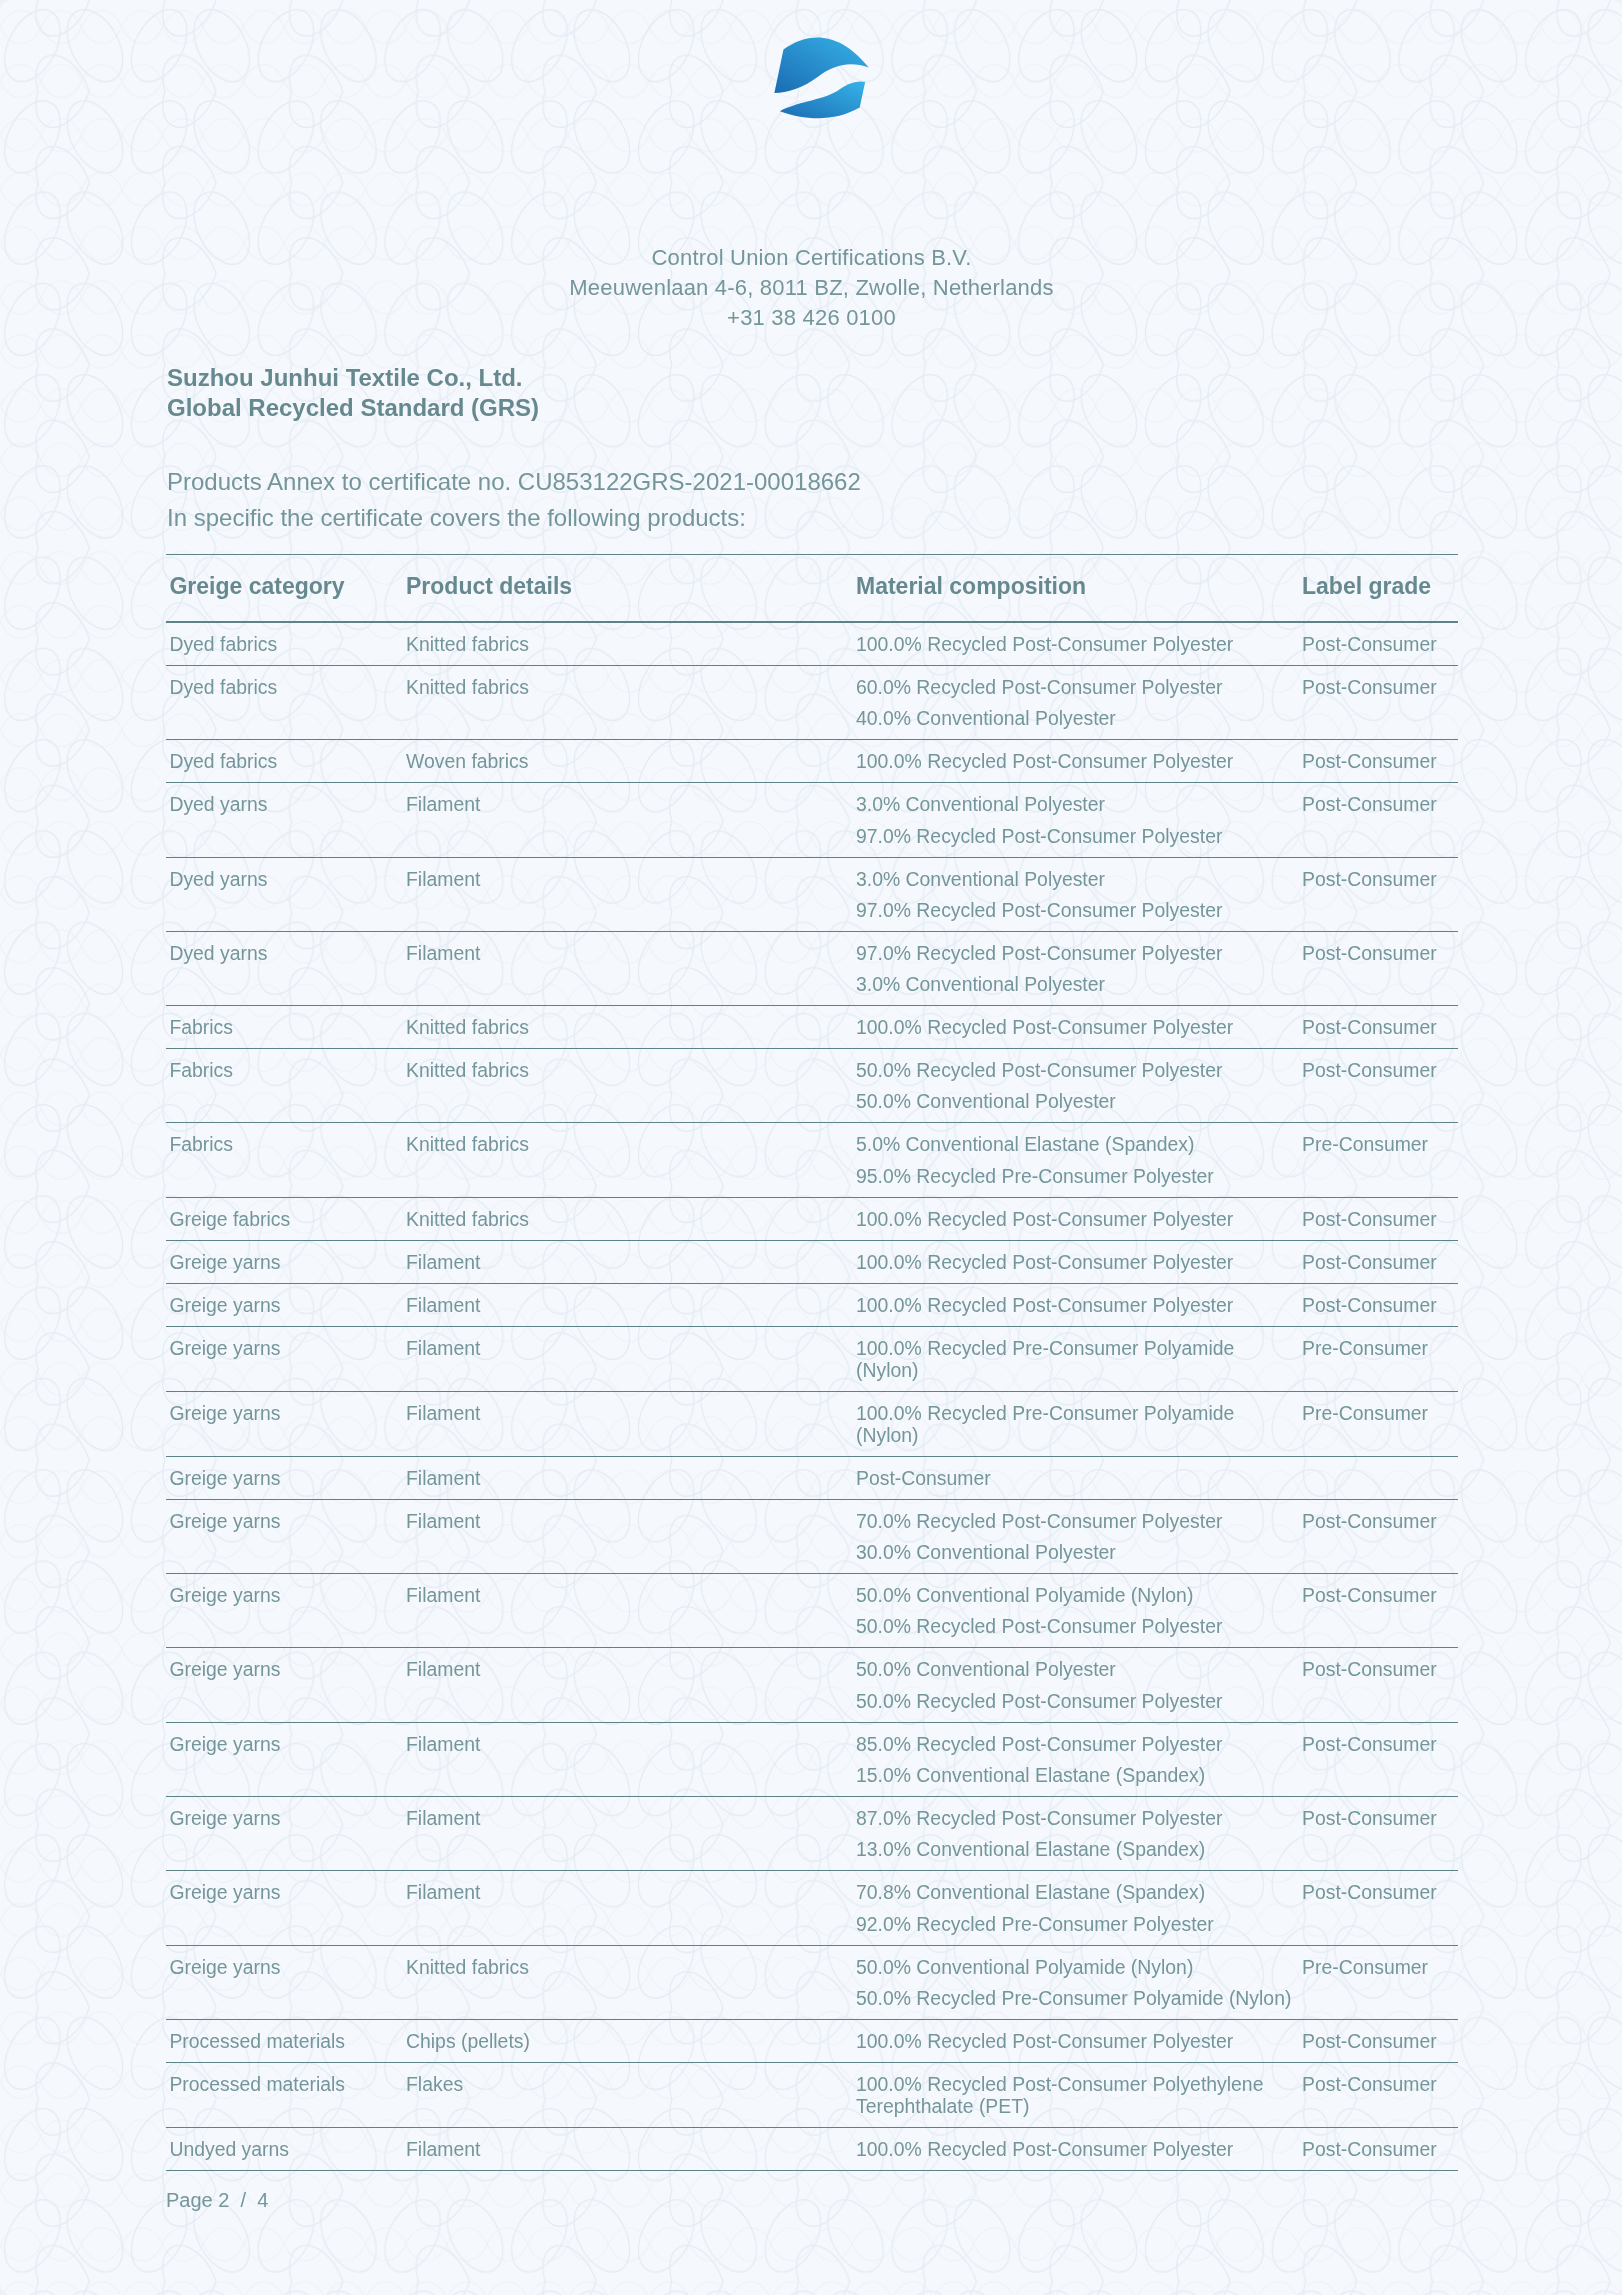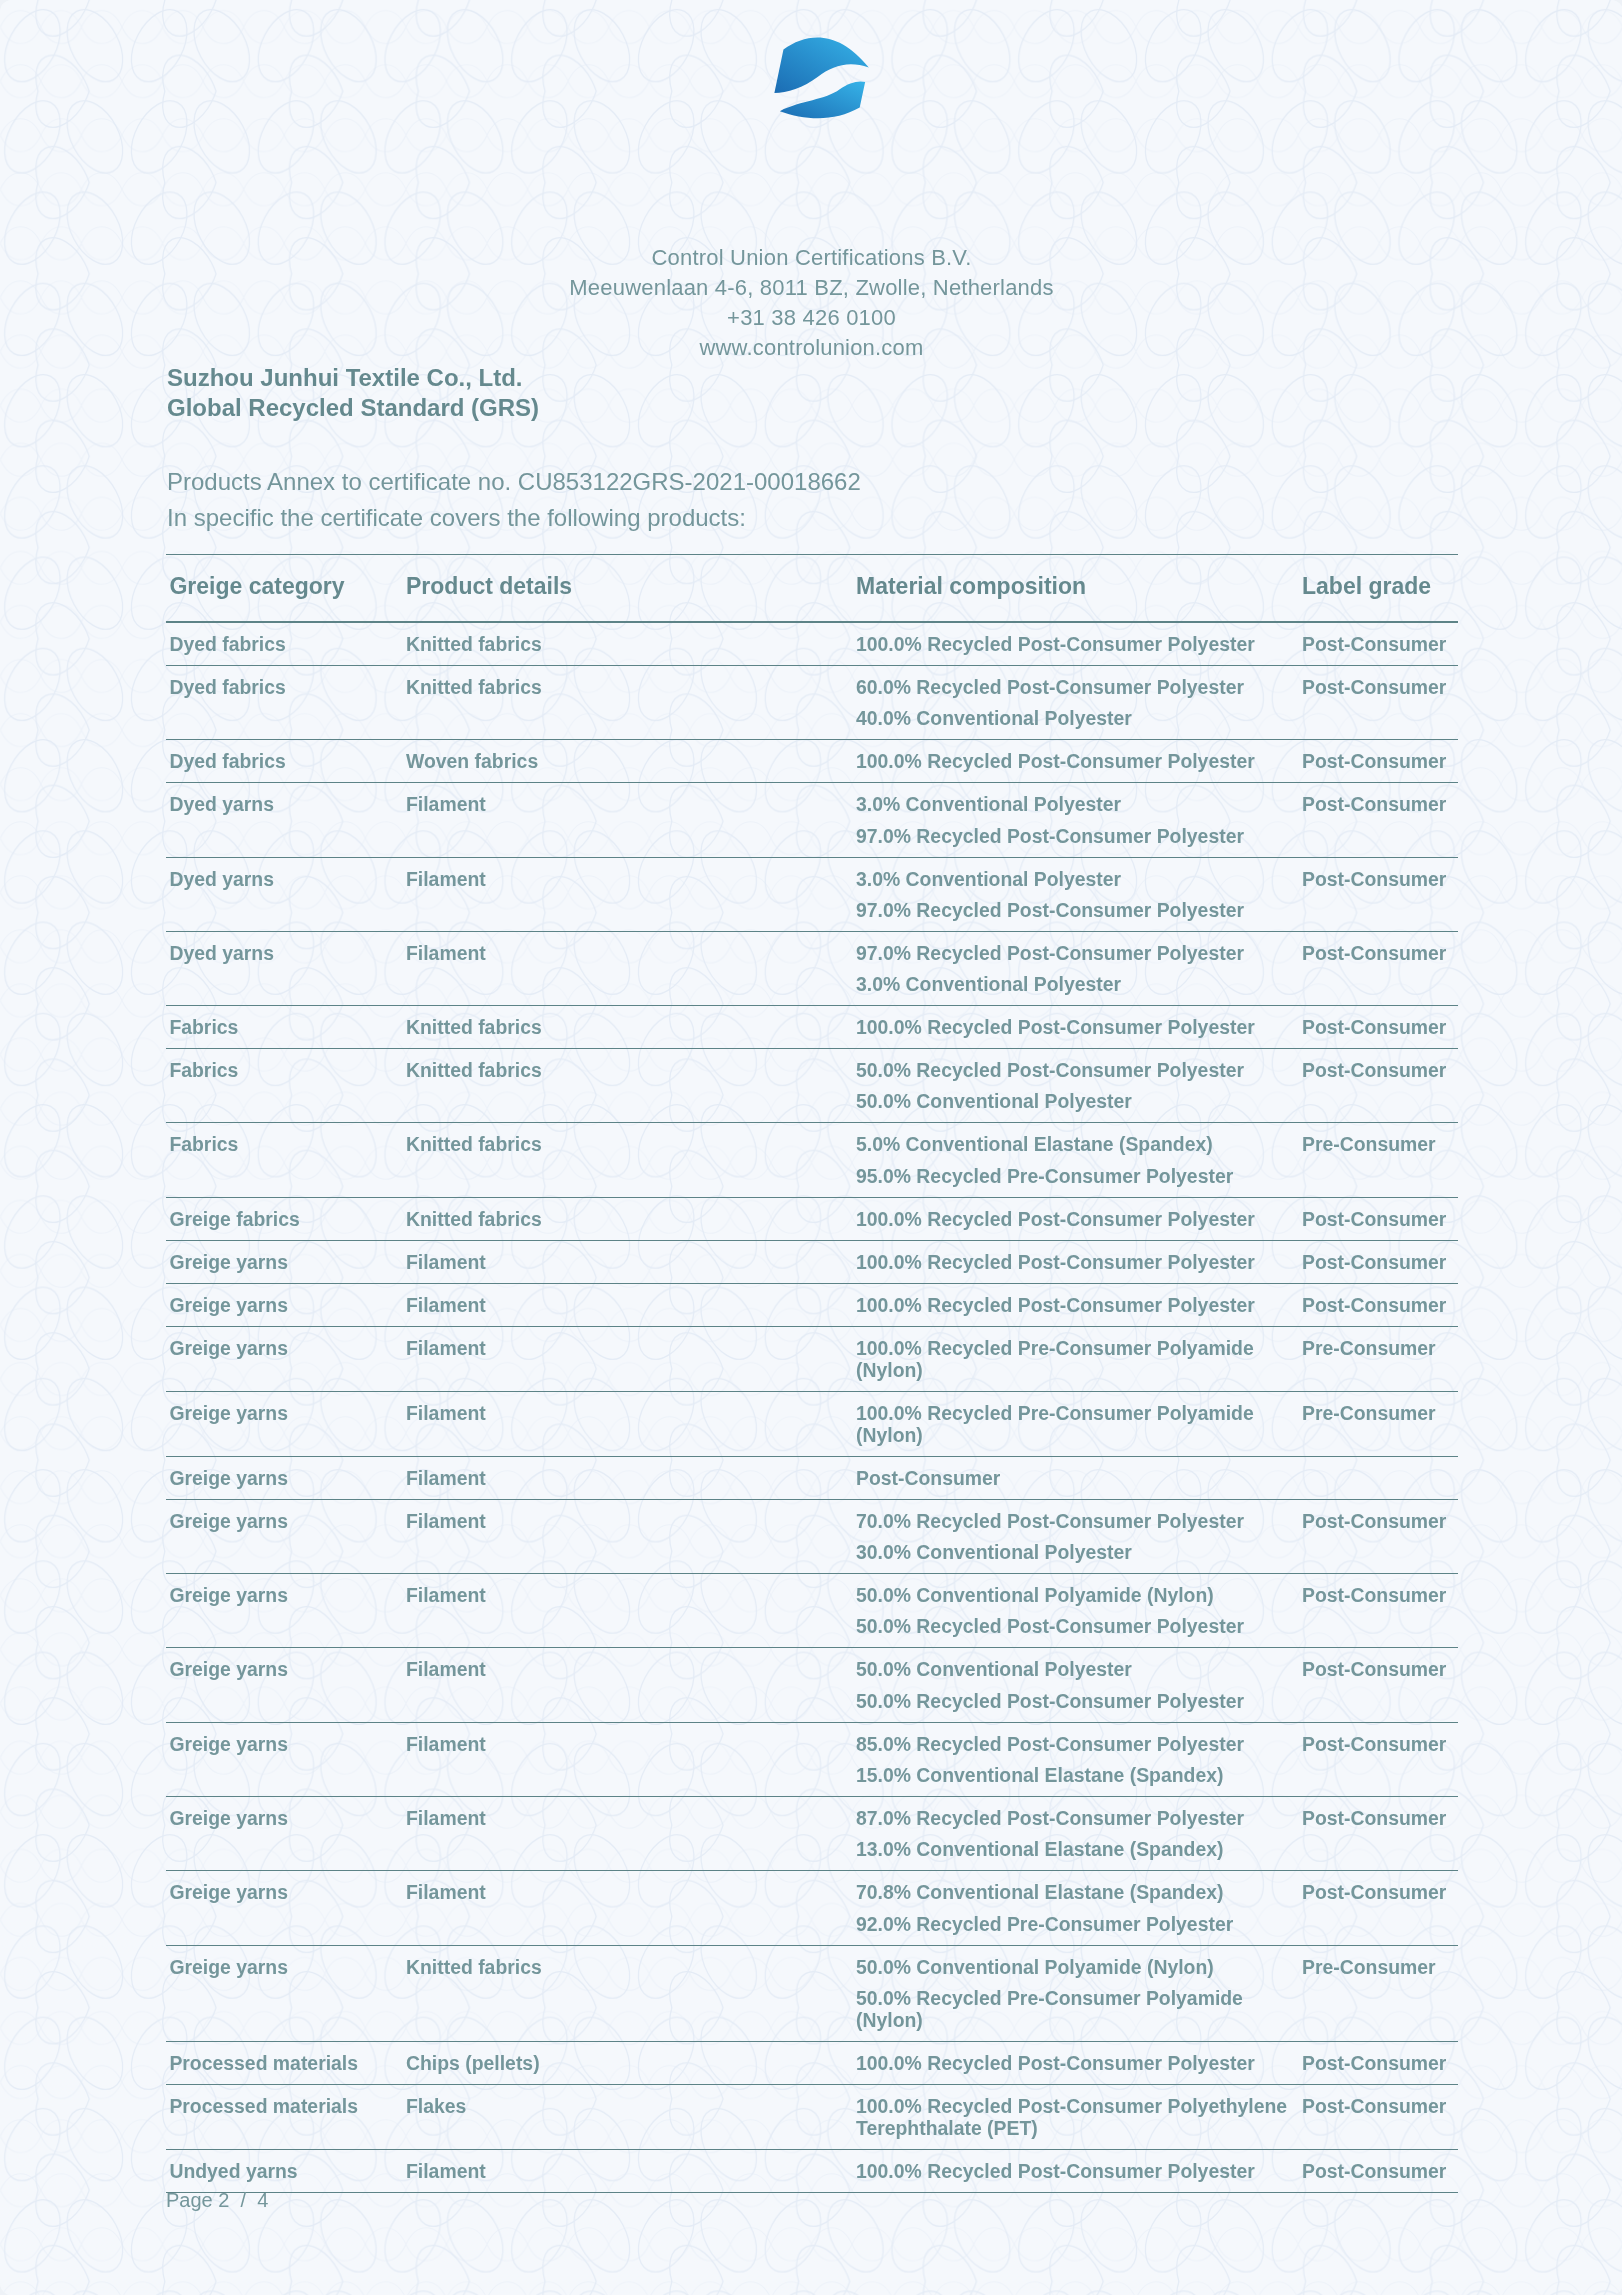--- a/index.html
+++ b/index.html
@@ -59,21 +59,20 @@
   .t-header{
     display:flex;align-items:flex-start;
     border-bottom:2.5px solid var(--line);
     padding:20px 0 23px;
     font-weight:bold;font-size:23px;line-height:23px;color:var(--ink-bold);
   }
   .t-row{
     display:flex;align-items:flex-start;
     border-bottom:1.7px solid var(--line);
     padding:10px 0;
-    font-weight:bold;
   }
   .t-row .c{line-height:22px;}
   .c{flex:0 0 auto;}
   .c1{width:240px;padding-left:3.4px;}
   .c2{width:450px;}
   .c3{width:446px;}
   .c4{flex:1 1 auto;}
   .comp-line + .comp-line{margin-top:9.3px;}
 
   .footer{
@@ -121,21 +120,20 @@
         </defs>
         <path fill="url(#lg)" d="M28,76 L38,28 C66,8 100,8 132,48 C110,40 92,46 76,58 C60,70 42,76 28,76 Z"></path>
         <path fill="url(#lg)" d="M34,96 C58,84 84,84 100,72 C110,65 120,62 128,64 L122,92 C94,108 62,106 34,96 Z"></path>
       </svg>
     </div>
 
     <div class="org-block">
       <div>Control Union Certifications B.V.</div>
       <div>Meeuwenlaan 4-6, 8011 BZ, Zwolle, Netherlands</div>
       <div>+31 38 426 0100</div>
-      <div>www.controlunion.com</div>
     </div>
 
     <div class="holder-block">
       <div>Suzhou Junhui Textile Co., Ltd.</div>
       <div>Global Recycled Standard (GRS)</div>
     </div>
 
     <div class="intro-block">
       <div>Products Annex to certificate no. CU853122GRS-2021-00018662</div>
       <div>In specific the certificate covers the following products:</div>

